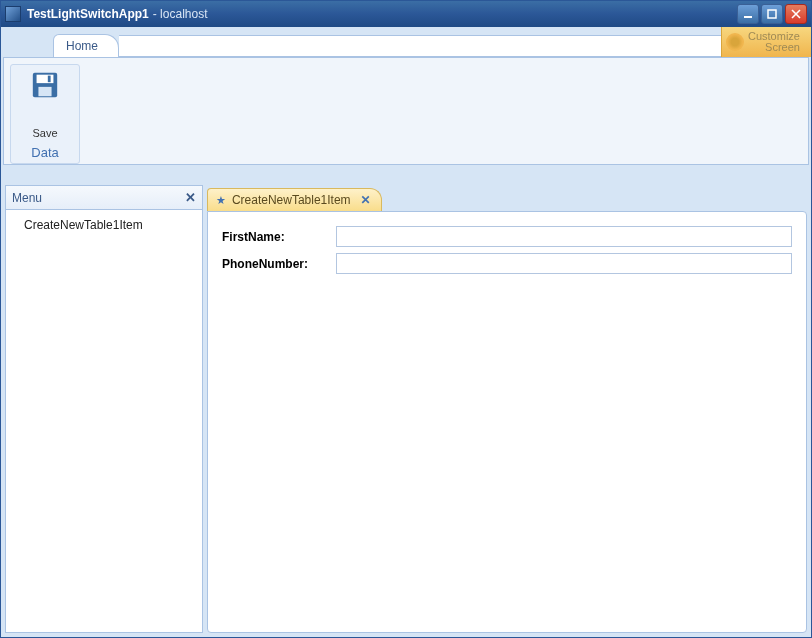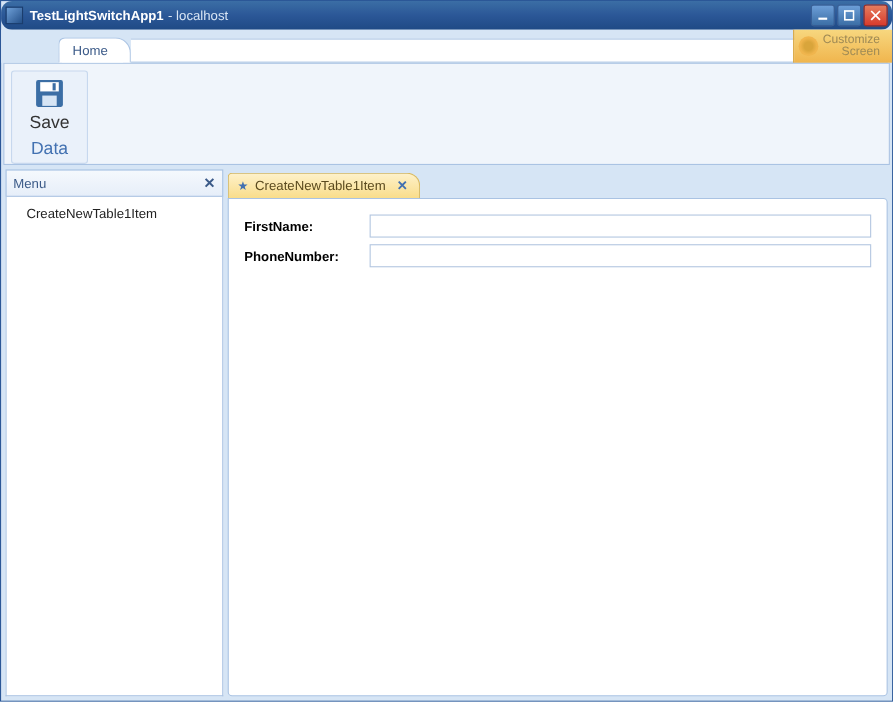--- a/index.html
+++ b/index.html
@@ -20,21 +20,20 @@
     position: relative;
   }
   
   .titlebar {
     height: 26px;
     background: linear-gradient(to bottom, #3b6ea5 0%, #2b5797 50%, #1f4a85 100%);
     display: flex;
     align-items: center;
     padding: 0 4px;
     color: #fff;
-    border-radius: 10px;
   }
   .titlebar .appicon {
     width: 16px; height: 16px;
     margin-right: 6px;
     display: inline-block;
     background: linear-gradient(135deg,#6fa0d8,#234f88);
     border:1px solid #1b3d6d;
   }
   .titlebar .title { font-weight: bold; flex: 0 0 auto; }
   .titlebar .subtitle { margin-left: 4px; color: #d9e6f5; }
@@ -125,33 +124,34 @@
     width:48px;
     padding:2px;
     cursor:pointer;
     color:#333;
   }
   .ribbtn .bigicon {
     width:32px;height:32px;
     display:flex;align-items:center;justify-content:center;
     margin-bottom:2px;
   }
-  .ribbtn .lbl { font-size:16px; }
+  .ribbtn .lbl { font-size:11px;margin-top:24px; }
   .ribbon-group .grouplabel {
-    font-size:16px;
+    font-size:13px;
     color:#4271b1;
     padding:4px 0 3px 0;
   }
   
   .body {
     flex:1;
     display:flex;
     padding:4px;
     gap:4px;
     min-height:0;
+    margin-top:16px;
   }
   .sidebar {
     width:198px;
     display:flex;
     flex-direction:column;
     gap:0;
   }
   .panel-header {
     background: linear-gradient(to bottom,#f5f9fd,#e6eef9);
     border:1px solid #aac3e3;

